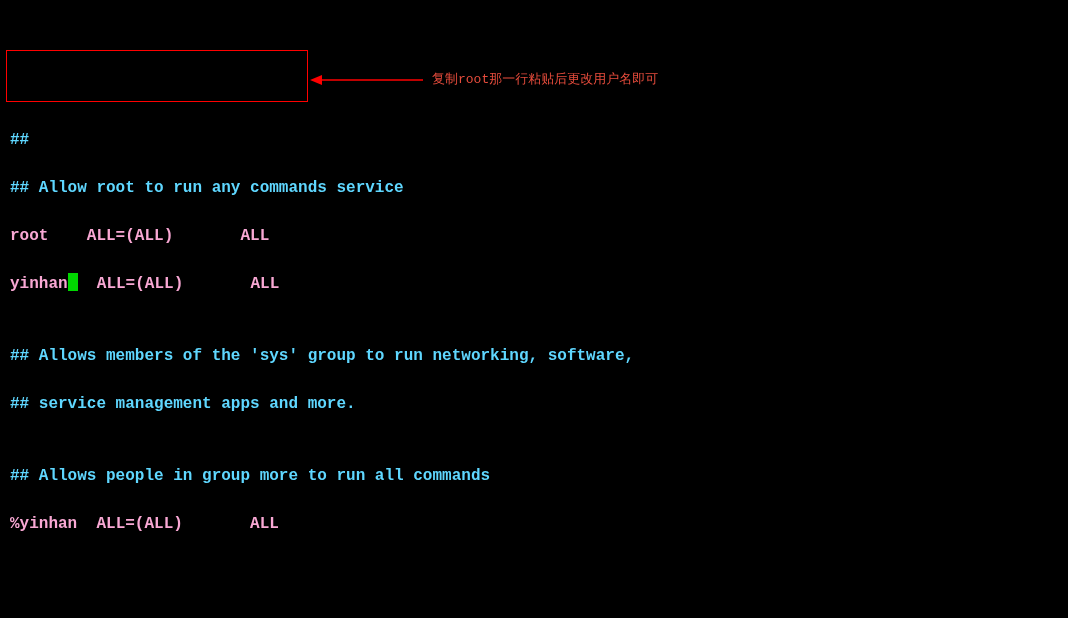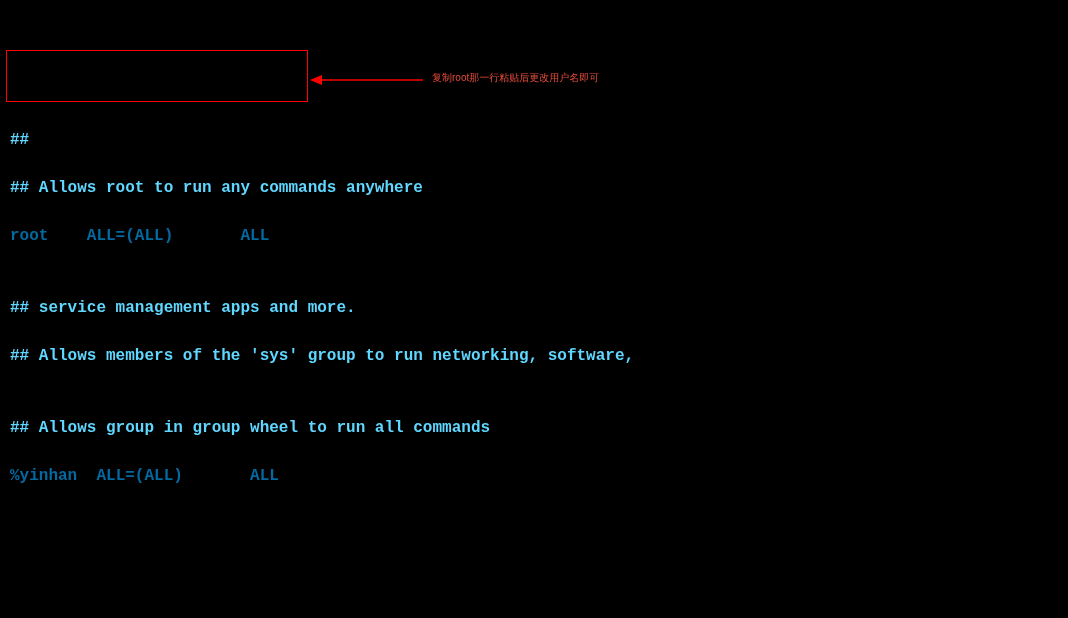--- a/index.html
+++ b/index.html
@@ -11,61 +11,62 @@
       line-height: 1.5;
       padding: 8px 10px;
       color: #fff;
       white-space: pre;
       position: relative;
       width: 1068px;
       height: 618px;
       overflow: hidden;
     }
     .cyan { color: #5fd7ff; }
-    .magenta { color: #0369a1; }
+    .magenta { color: #f9a8d4; }
     .cursor {
       background: #00d700;
       display: inline-block;
       width: 10px;
       height: 18px;
       vertical-align: text-bottom;
       margin-bottom: 2px;
     }
     .highlight-box {
       position: absolute;
       border: 1.5px solid #ff0000;
       pointer-events: none;
     }
     .annotation {
       position: absolute;
       color: #e74c3c;
-      font-family: Liberation Sans, sans-serif;
-      font-size: 10px;
+      font-family: Liberation Mono, monospace;
+      font-size: 13px;
       font-weight: normal;
     }
     .arrow-svg {
       position: absolute;
       pointer-events: none;
     }
     .line { display: block; }
   </style>
 </head>
 <body>
 
 
 
 <div>
 <span class="line cyan">##</span>
-<span class="line cyan">## Allows root to run any commands anywhere</span>
+<span class="line cyan">## Allow root to run any commands service</span>
 <span class="line"><span class="magenta">root</span><span class="magenta">    ALL=(ALL)       </span><span class="magenta">ALL</span></span>
+<span class="line"><span class="magenta">yinhan</span><span class="cursor"></span><span class="magenta">  ALL=(ALL)       </span><span class="magenta">ALL</span></span>
 <span class="line"></span>
+<span class="line cyan">## Allows members of the 'sys' group to run networking, software,</span>
 <span class="line cyan">## service management apps and more.</span>
-<span class="line cyan">## Allows members of the 'sys' group to run networking, software,</span>
 <span class="line"></span>
-<span class="line cyan">## Allows group in group wheel to run all commands</span>
+<span class="line cyan">## Allows people in group more to run all commands</span>
 <span class="line"><span class="magenta">%yinhan</span><span class="magenta">  ALL=(ALL)       </span><span class="magenta">ALL</span></span>
 <span class="line"></span>
 
 
 <span class="line"></span>
 
 
 
 <span class="line"></span>
 

